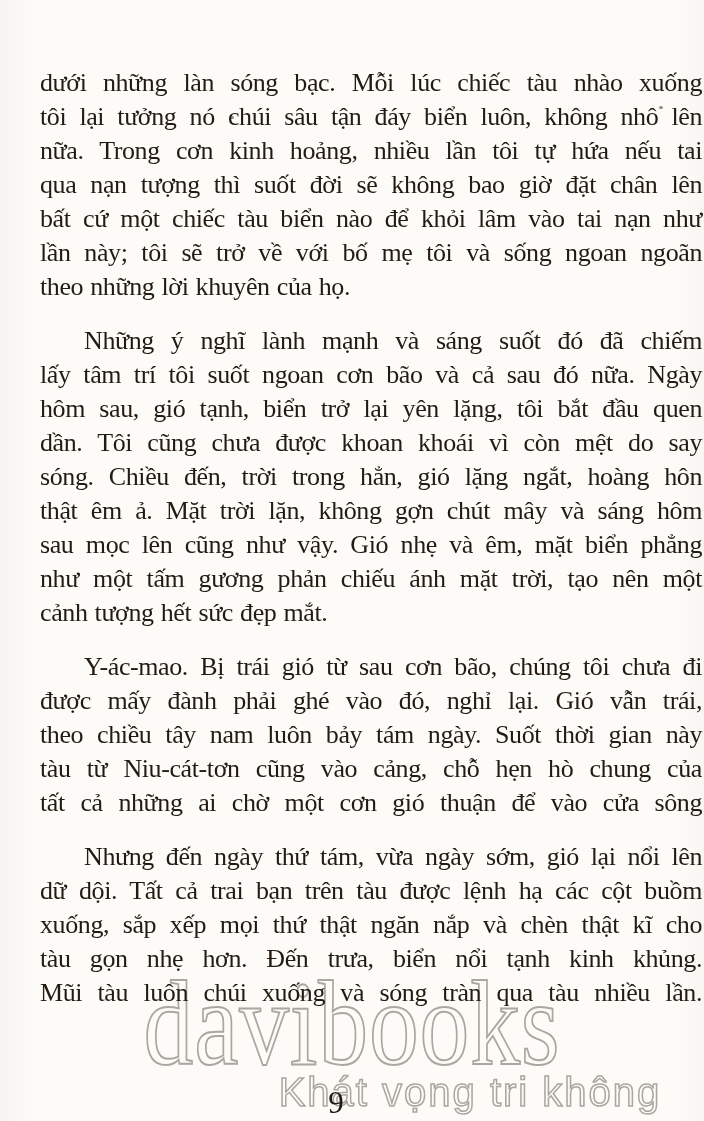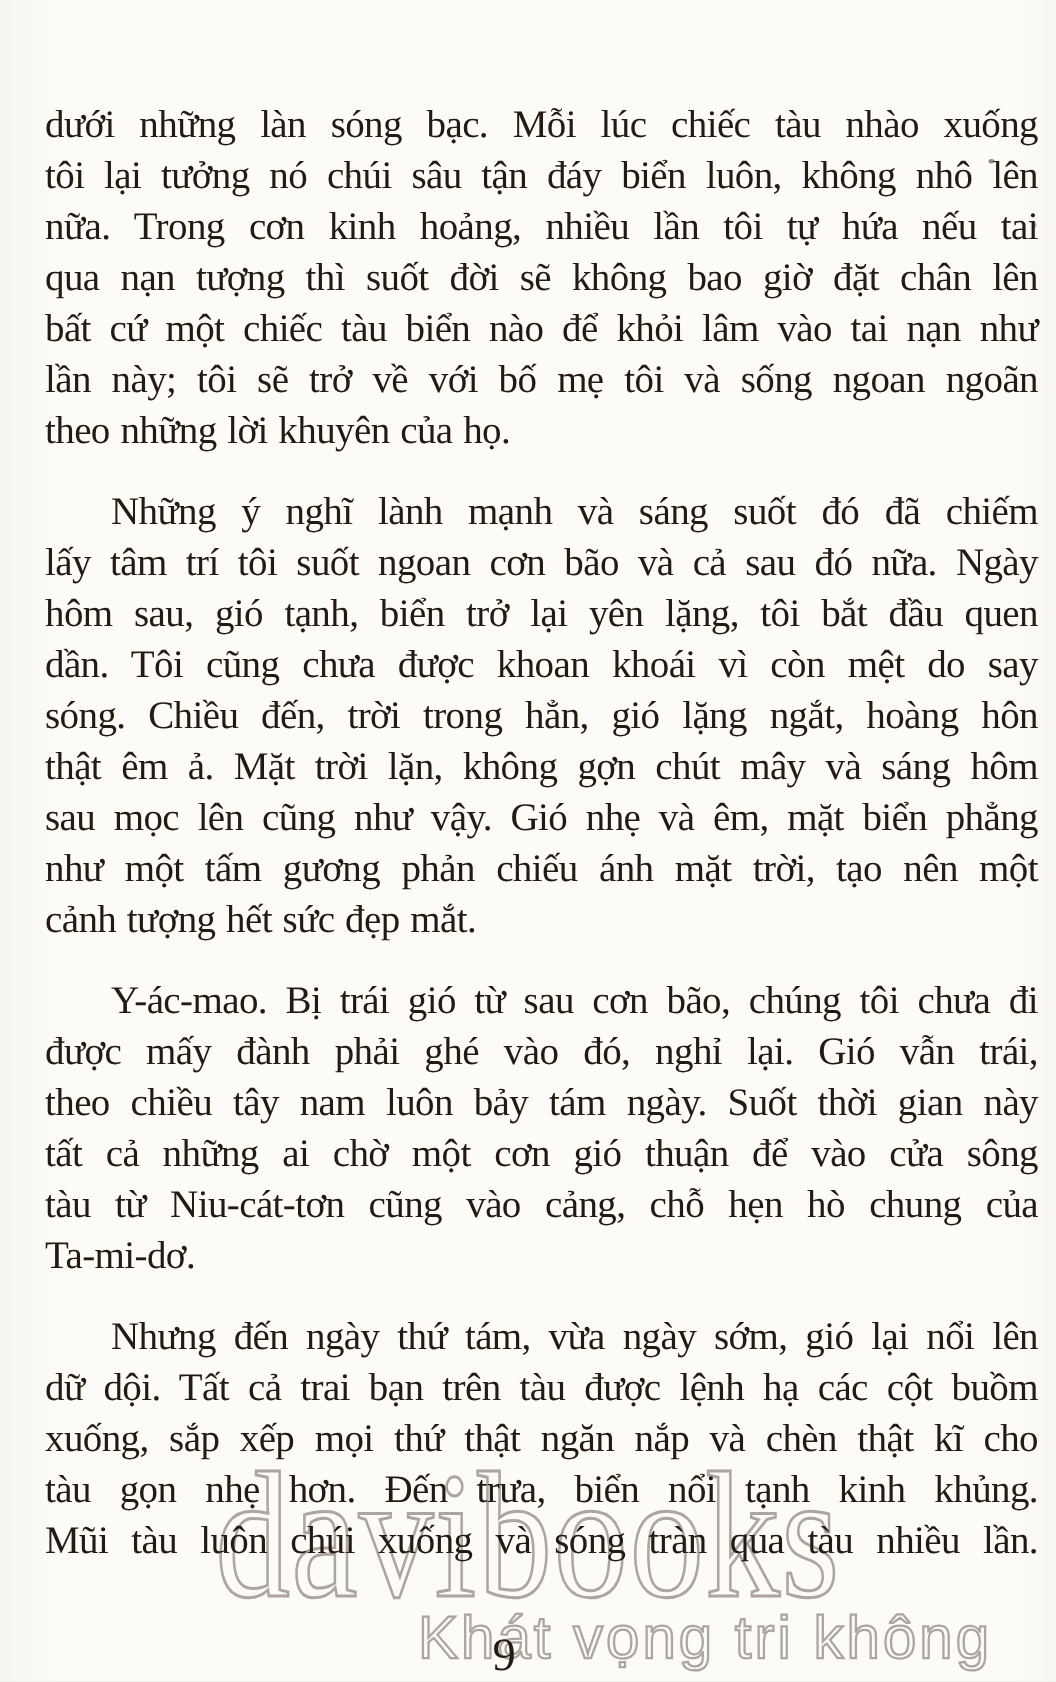--- a/index.html
+++ b/index.html
@@ -21,21 +21,21 @@
   .page::after {
     content: "";
     position: absolute;
     inset: 0;
     pointer-events: none;
     background: linear-gradient(90deg, rgba(0,0,0,0.025) 0, rgba(0,0,0,0) 40px),
                 linear-gradient(270deg, rgba(0,0,0,0.02) 0, rgba(0,0,0,0) 30px);
   }
   .text-block {
     position: absolute;
-    left: 30px;
+    left: 40px;
     top: 66px;
     width: 662px;
     z-index: 2;
     font-size: 26px;
     letter-spacing: -0.4px;
     word-spacing: 1px;
   }
   .para { margin: 0; }
   .para + .para { margin-top: 20px; }
   .line {
@@ -126,23 +126,22 @@
         <div class="line">sóng. Chiều đến, trời trong hẳn, gió lặng ngắt, hoàng hôn</div>
         <div class="line">thật êm ả. Mặt trời lặn, không gợn chút mây và sáng hôm</div>
         <div class="line">sau mọc lên cũng như vậy. Gió nhẹ và êm, mặt biển phẳng</div>
         <div class="line">như một tấm gương phản chiếu ánh mặt trời, tạo nên một</div>
         <div class="line last">cảnh tượng hết sức đẹp mắt.</div>
       </div>
       <div class="para indent">
         <div class="line">Y-ác-mao. Bị trái gió từ sau cơn bão, chúng tôi chưa đi</div>
         <div class="line">được mấy đành phải ghé vào đó, nghỉ lại. Gió vẫn trái,</div>
         <div class="line">theo chiều tây nam luôn bảy tám ngày. Suốt thời gian này</div>
+        <div class="line">tàu từ Niu-cát-tơn cũng vào cảng, chỗ hẹn hò chung của</div>
         <div class="line">tất cả những ai chờ một cơn gió thuận để vào cửa sông</div>
-        <div class="line">tàu từ Niu-cát-tơn cũng vào cảng, chỗ hẹn hò chung của</div>
-        <div class="line last">Ta-mi-dơ.</div>
       </div>
       <div class="para indent">
         <div class="line">Nhưng đến ngày thứ tám, vừa ngày sớm, gió lại nổi lên</div>
         <div class="line">dữ dội. Tất cả trai bạn trên tàu được lệnh hạ các cột buồm</div>
         <div class="line">xuống, sắp xếp mọi thứ thật ngăn nắp và chèn thật kĩ cho</div>
         <div class="line">tàu gọn nhẹ hơn. Đến trưa, biển nổi tạnh kinh khủng.</div>
         <div class="line">Mũi tàu luôn chúi xuống và sóng tràn qua tàu nhiều lần.</div>
       </div>
     </div>
 

